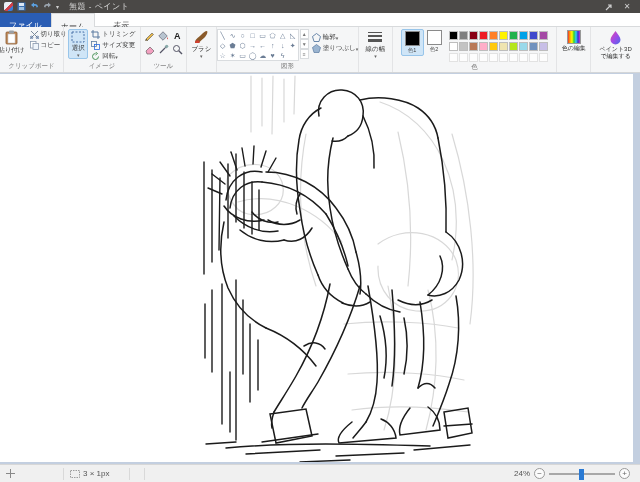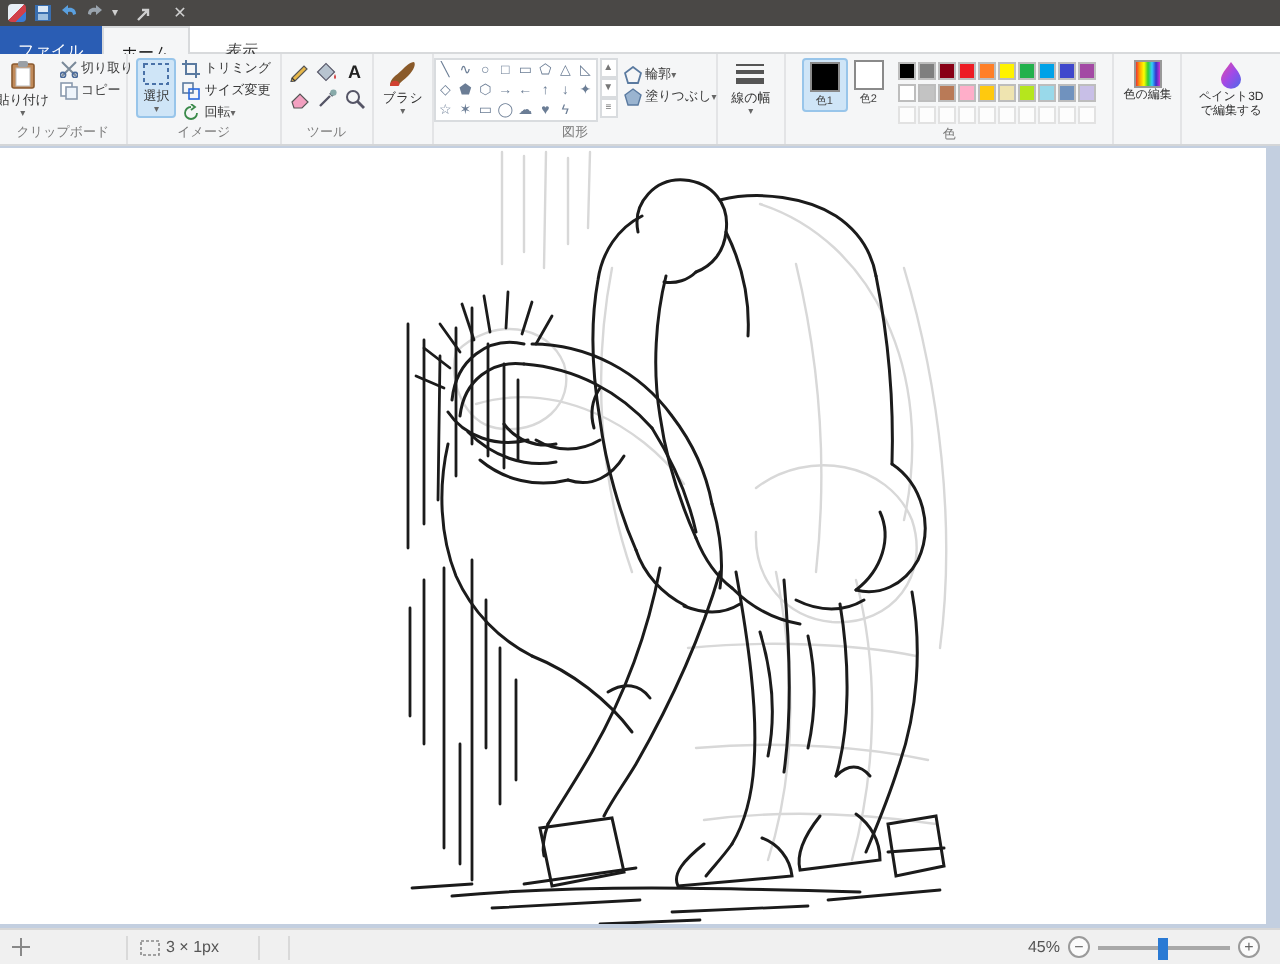--- a/index.html
+++ b/index.html
@@ -93,20 +93,21 @@
       <svg width="9" height="9" viewBox="0 0 9 9">
           <path d="M1,5 C1,2.5 3,1.5 5,2 L5,0.5 L8,3 L5,5.5 L5,4 C3.5,3.5 2.5,4 2.5,5.5 Z" fill="#5aa0e0" transform="scale(-1,1) translate(-9,0)"></path>
         </svg>
     </div>
     <div class="tb-icon qat-btn">
       <svg width="9" height="9" viewBox="0 0 9 9">
           <path d="M1,5 C1,2.5 3,1.5 5,2 L5,0.5 L8,3 L5,5.5 L5,4 C3.5,3.5 2.5,4 2.5,5.5 Z" fill="#9aa4ae"></path>
         </svg>
     </div>
     <div class="qat-caret">▾</div>
+    <div class="tb-title">無題 - ペイント</div>
     <div class="win-btn">
       <svg width="8" height="8" viewBox="0 0 8 8">
           <path d="M1,7 L6,2 M3,2 L6,2 L6,5" stroke="#cfcfcf" stroke-width="1.2" fill="none"></path>
         </svg>
     </div>
     <div class="win-btn">✕</div>
   </div>
 
   <div class="tabbar">
     <div class="tab file">ファイル</div>
@@ -494,21 +495,21 @@
     <div class="sb-sep" style="margin-left:42px;"></div>
     <div class="sb-item">
       <svg width="10" height="8" viewBox="0 0 10 8" style="margin-right:3px;">
           <rect x="0.5" y="0.5" width="9" height="7" fill="none" stroke="#888" stroke-width="0.8" stroke-dasharray="1.5 1"></rect>
         </svg>
       <span>3 × 1px</span>
     </div>
     <div class="sb-sep" style="margin-left:14px;"></div>
     <div class="sb-sep" style="margin-left:14px;"></div>
     <div class="sb-flex"></div>
-    <span>45%</span>
+    <span>24%</span>
     <div class="zoom-btn">−</div>
     <div class="zoom-track">
       <div class="zoom-thumb"></div>
     </div>
     <div class="zoom-btn">+</div>
     <div style="width:6px;"></div>
   </div>
 </div>
 
 </body></html>

